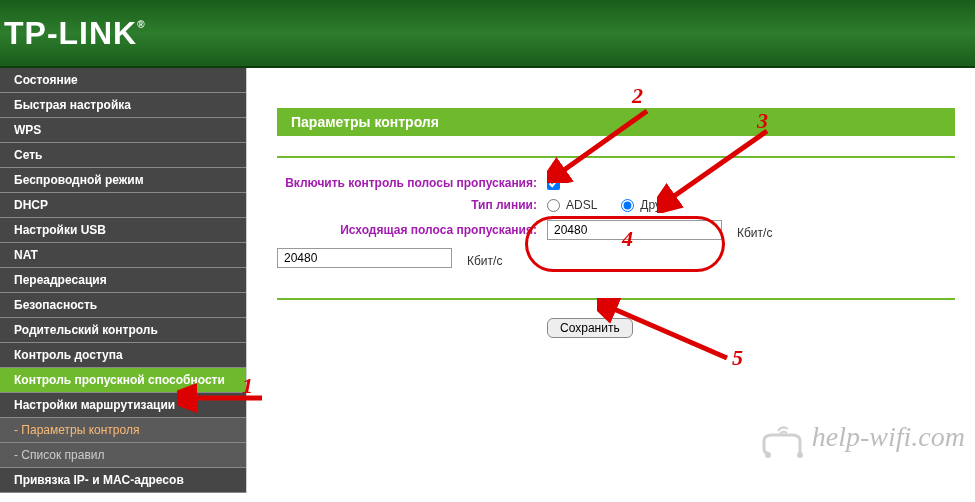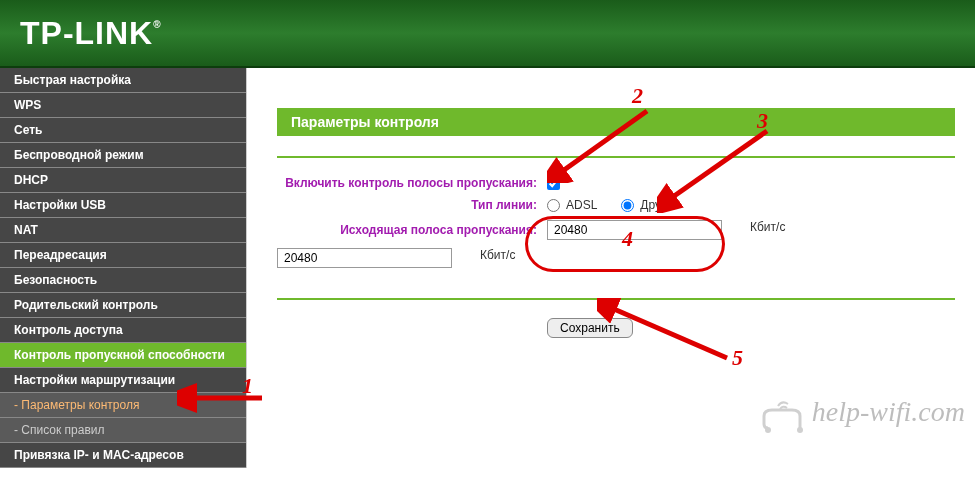--- a/index.html
+++ b/index.html
@@ -3,21 +3,21 @@
   <meta charset="utf-8">
   <style>
     * { margin: 0; padding: 0; box-sizing: border-box; }
     body { font-family: Arial, sans-serif; font-size: 12px; background: #fff; }
     
     .header {
       height: 68px;
       background: linear-gradient(to bottom, #1a5c1a 0%, #2d7d2d 50%, #1a5c1a 100%);
       display: flex;
       align-items: center;
-      padding-left: 20px;
+      padding-left: 4px;
       border-bottom: 2px solid #0d3d0d;
     }
     .logo {
       color: #fff;
       font-size: 32px;
       font-weight: bold;
       font-family: Arial, sans-serif;
       letter-spacing: 1px;
     }
     .logo sup { font-size: 10px; vertical-align: top; position: relative; top: 4px; }
@@ -81,21 +81,21 @@
       align-items: center;
       margin-bottom: 8px;
     }
     .form-label {
       width: 270px;
       text-align: right;
       padding-right: 10px;
       font-weight: bold;
       color: #a21caf;
     }
-    .form-control { display: flex; align-items: flex-start; gap: 24px; }
+    .form-control { display: flex; align-items: flex-end; gap: 11px; }
     .form-control input[type="text"] {
       width: 175px;
       padding: 2px 6px;
       border: 1px solid #999;
       font-size: 12px;
       height: 20px;
     }
     .unit { color: #333; margin-left: 4px; }
     .radio-group { display: flex; align-items: flex-end; gap: 6px; }
     .radio-group label { margin-right: 18px; color: #333; }
@@ -149,20 +149,21 @@
   </style>
 </head>
 <body>
 
 <div class="header">
   <div class="logo"><span>TP-LINK</span><sup>®</sup></div>
 </div>
 
 <div class="container">
   <div class="sidebar">
+    <div class="sidebar-item">Состояние</div>
     <div class="sidebar-item">Быстрая настройка</div>
     <div class="sidebar-item">WPS</div>
     <div class="sidebar-item">Сеть</div>
     <div class="sidebar-item">Беспроводной режим</div>
     <div class="sidebar-item">DHCP</div>
     <div class="sidebar-item">Настройки USB</div>
     <div class="sidebar-item">NAT</div>
     <div class="sidebar-item">Переадресация</div>
     <div class="sidebar-item">Безопасность</div>
     <div class="sidebar-item">Родительский контроль</div>

